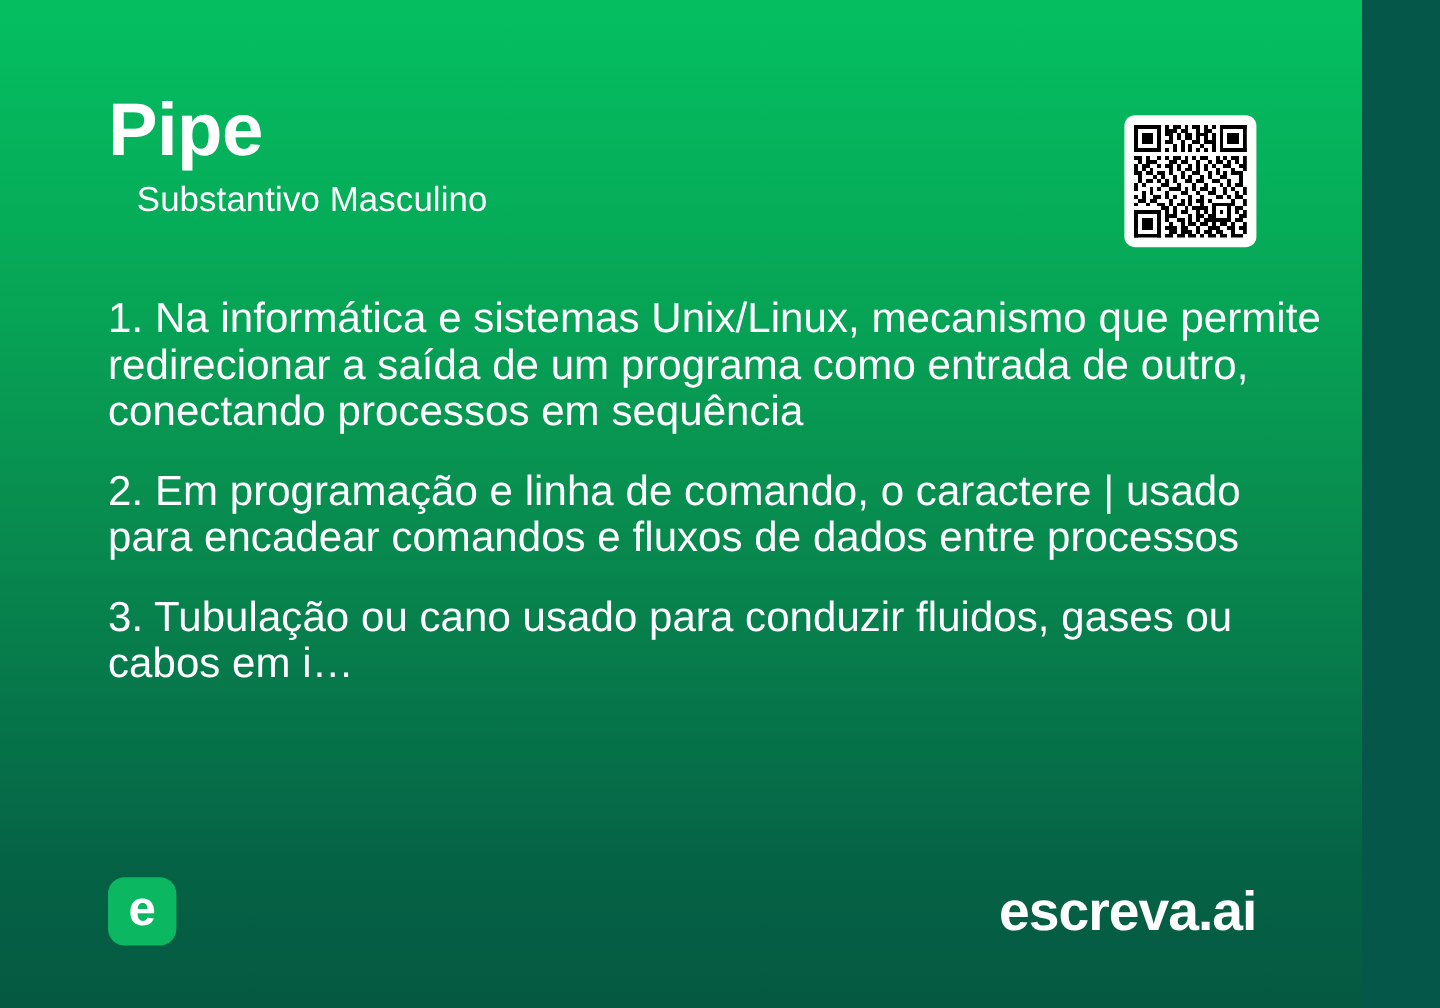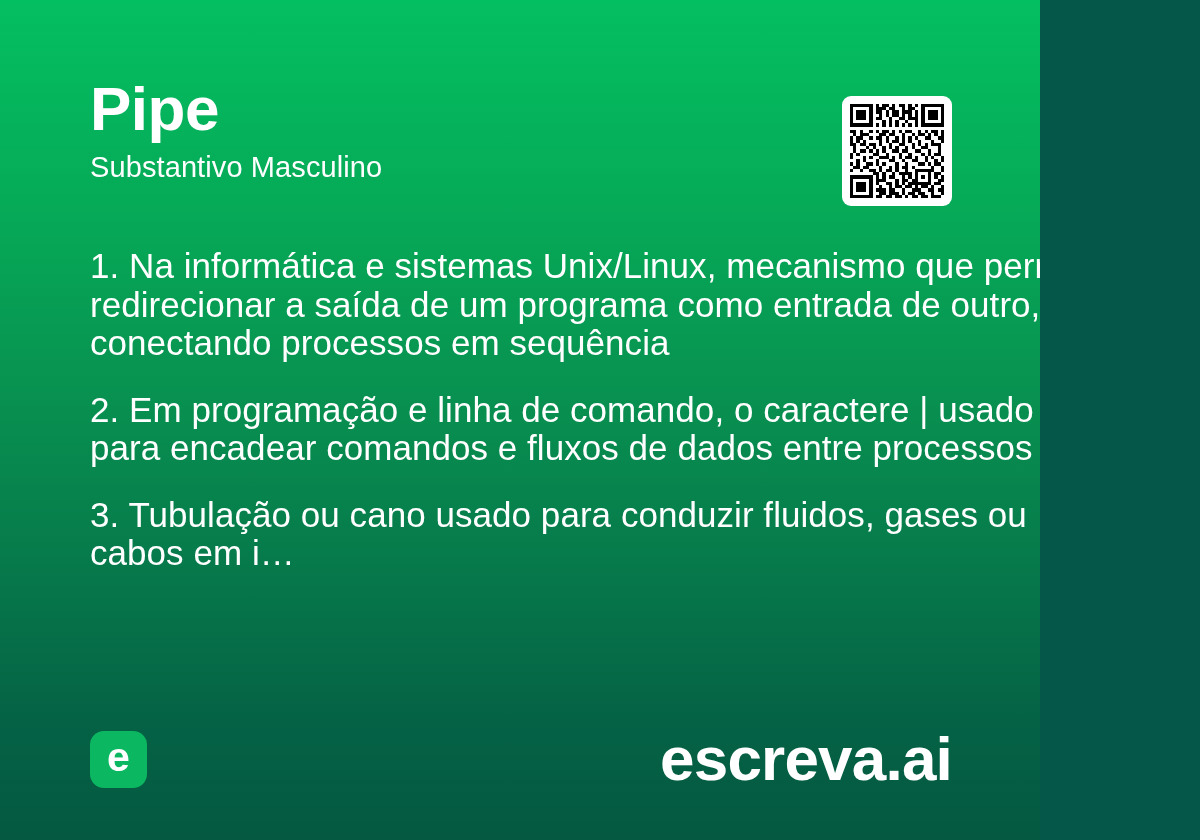--- a/index.html
+++ b/index.html
@@ -11,21 +11,21 @@
     overflow: hidden;
   }
 
   body {
     font-family: "Liberation Sans", sans-serif;
     background: #05574A;
   }
 
   .card {
     position: relative;
-    width: 1040px;
+    width: 1135px;
     height: 840px;
     background: linear-gradient(180deg,
         #04BF61 0%,
         #06A957 26%,
         #089050 48%,
         #06764A 70%,
         #056245 86%,
         #045940 100%);
     overflow: hidden;
   }
@@ -46,20 +46,21 @@
     letter-spacing: -0.5px;
   }
 
   .word-class {
     margin-top: 12px;
     font-size: 29px;
     font-weight: 400;
     line-height: 1.1;
     color: #FFFFFF;
     letter-spacing: 0.1px;
+    margin-left: 24px;
   }
 
   
   .qr-card {
     position: absolute;
     top: 96px;
     right: 88px;
     width: 110px;
     height: 110px;
     background: #FFFFFF;
@@ -112,21 +113,21 @@
 
   .brand-mark-letter {
     font-size: 41px;
     font-weight: 700;
     color: #FFFFFF;
     line-height: 1;
     margin-top: -3px;
   }
 
   .brand-wordmark {
-    font-size: 62px;
+    font-size: 46px;
     font-weight: 700;
     color: #FFFFFF;
     line-height: 1;
     letter-spacing: -0.8px;
   }
 </style>
 </head>
 <body>
 
 <div class="card">

